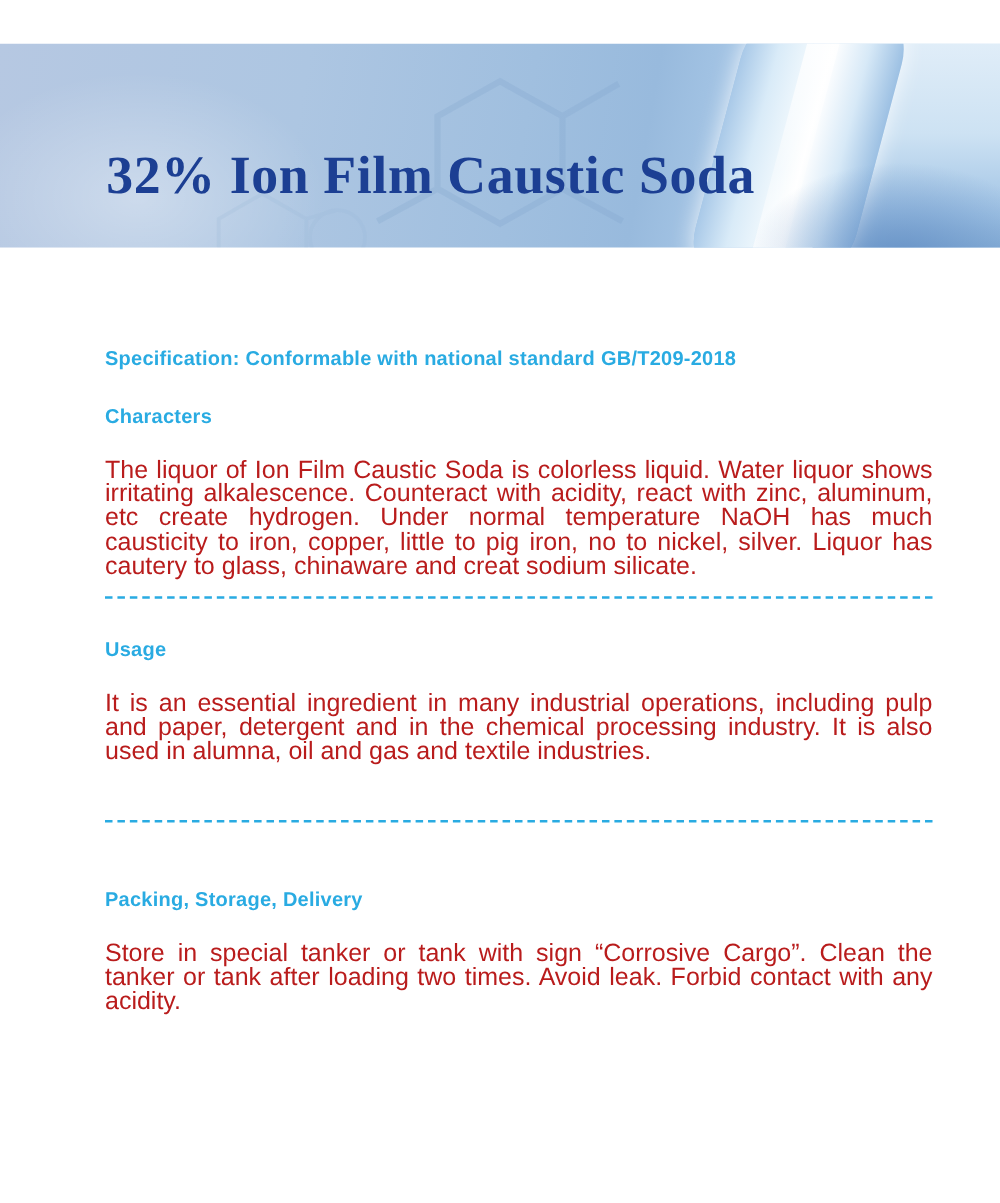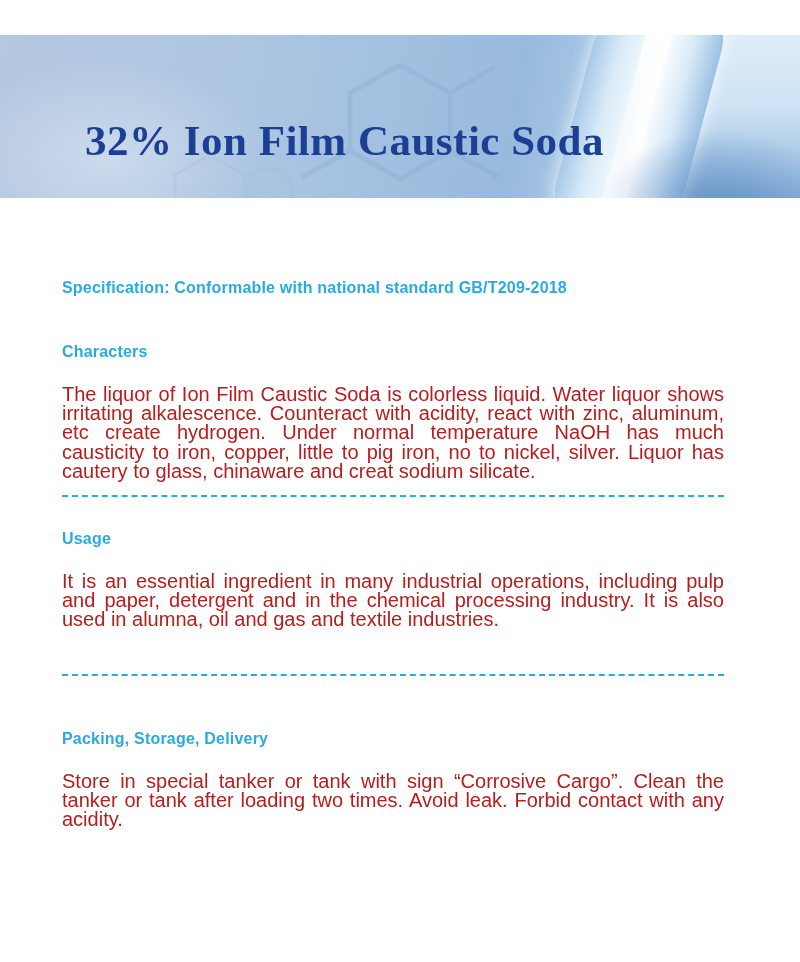--- a/index.html
+++ b/index.html
@@ -45,21 +45,21 @@
     background: radial-gradient(closest-side, rgba(96,140,195,0.75), rgba(96,140,195,0));
   }
   .banner h1 {
     position: absolute; left: 85px; top: 82px;
     font-family: "Liberation Serif", "DejaVu Serif", serif;
     font-weight: bold; font-size: 43px; line-height: 1.1;
     color: #1c3f93; letter-spacing: 0.5px; white-space: nowrap;
   }
 
   
-  .content { position: absolute; left: 62px; top: 198px; width: 662px; }
+  .content { position: absolute; left: 84px; top: 198px; width: 662px; }
 
   .cyan-heading {
     font-size: 16px; font-weight: bold; color: #29abe2; letter-spacing: 0.2px;
     line-height: 19px;
   }
   .spec-heading { margin-top: 80px; }
 
   .spec-table {
     margin-top: 15px; margin-left: 2px; width: 656px;
     display: grid; grid-template-columns: 354px 299px; gap: 3px;
@@ -68,21 +68,21 @@
   .spec-table .cell {
     display: flex; align-items: center; justify-content: center;
     font-family: "Liberation Serif", "DejaVu Serif", serif;
     font-size: 15.5px; color: #1f3864; text-align: center;
   }
   .spec-table .th {
     background: #00aeef; height: 30px; font-weight: bold; font-size: 16px;
   }
   .spec-table .td { background: #bcd9ee; height: 29px; }
 
-  .section-heading-1 { margin-top: 45px; }
+  .section-heading-1 { margin-top: 27px; }
   .section-heading-2 { margin-top: 32px; }
   .section-heading-3 { margin-top: 53px; }
 
   .body-para {
     margin-top: 24px; width: 662px;
     font-size: 20px; line-height: 19.2px; color: #b91c1c;
     text-align: justify;
   }
   .divider-1 { margin-top: 14px; }
   .divider-2 { margin-top: 44px; }

